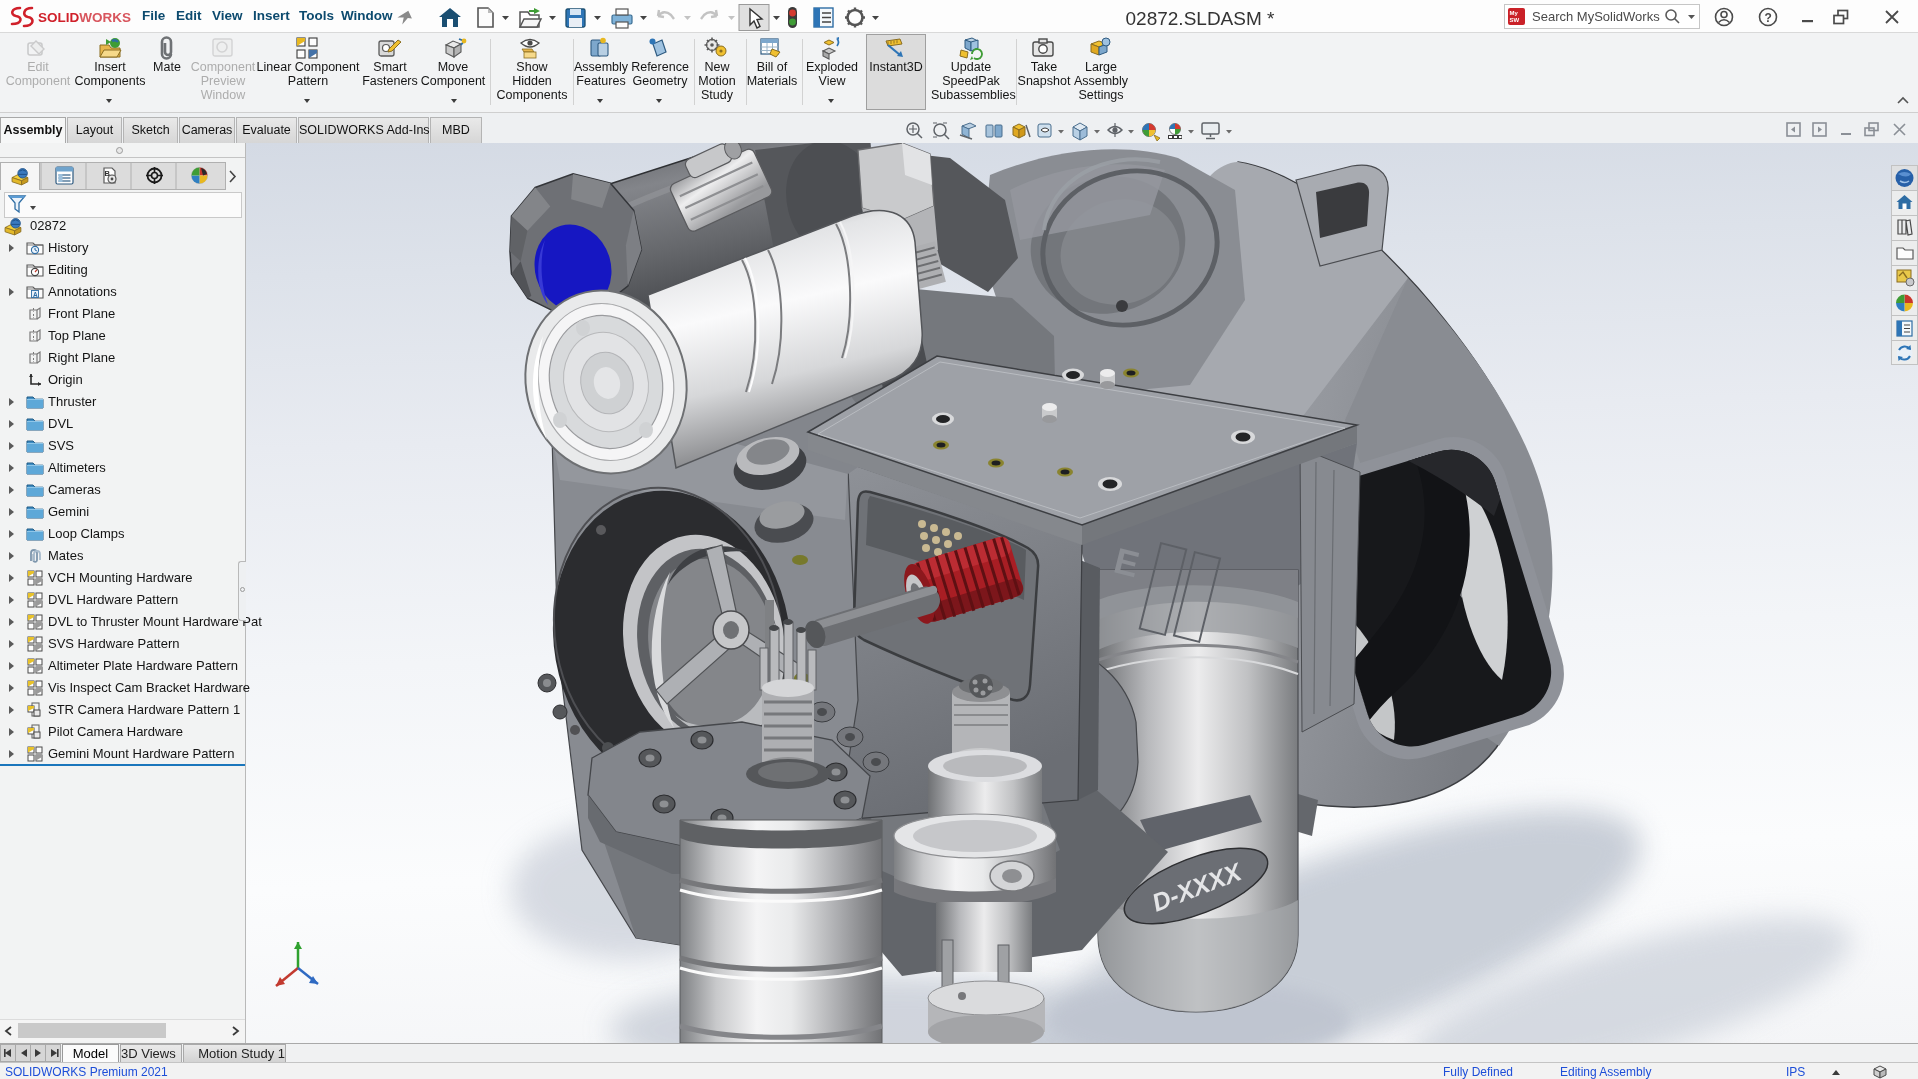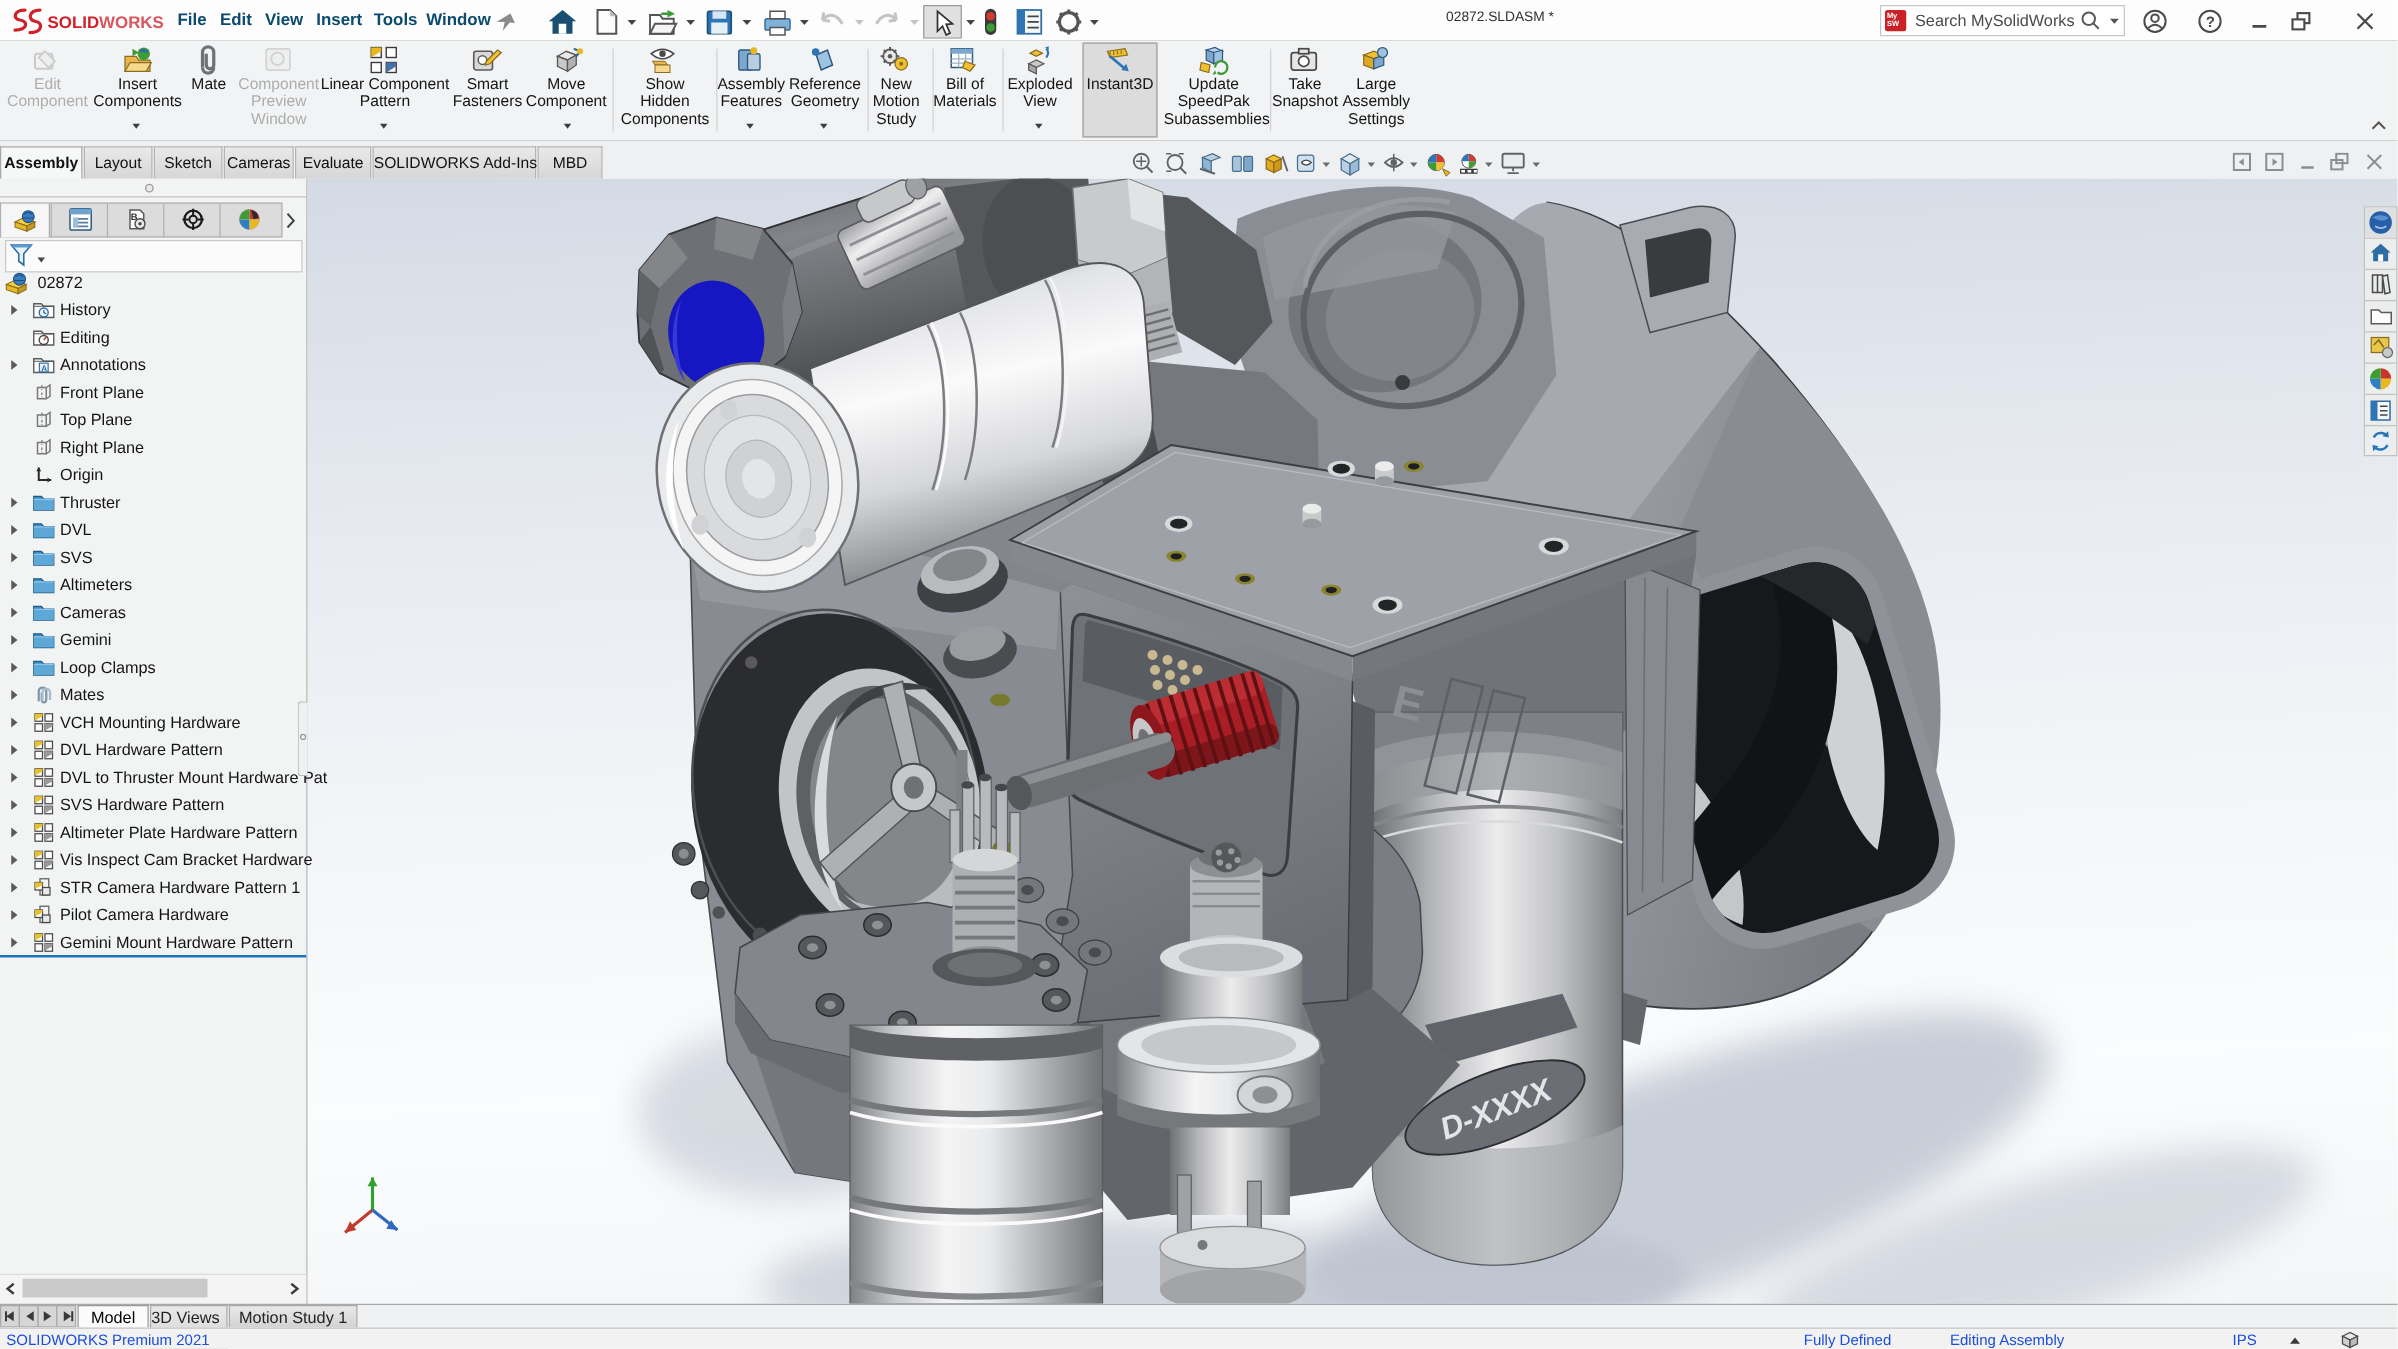--- a/index.html
+++ b/index.html
@@ -89,21 +89,21 @@
     <path d="M386 9 h9 M386 13.5 h9 M386 18 h9" stroke="#444" stroke-width="1.4"></path>
 
     <g transform="translate(419,13.5)">
       <circle r="7.5" fill="none" stroke="#555" stroke-width="2.6"></circle>
       <g stroke="#555" stroke-width="2.4">
         <path d="M0 -10 V -7 M0 10 V 7 M-10 0 H -7 M10 0 H 7 M-7 -7 L -5 -5 M7 7 L 5 5 M-7 7 L -5 5 M7 -7 L 5 -5"></path>
       </g>
     </g>
     <path d="M436 12 l7 0 -3.5 4 Z" fill="#444"></path>
   </svg>
-  <div class="abs" style="left:1100px;top:8px;width:200px;text-align:center;font-size:11px;color:#333">02872.SLDASM *</div>
+  <div class="abs" style="left:1100px;top:8px;width:200px;text-align:center;font-size:19px;color:#333">02872.SLDASM *</div>
 
   <div class="abs" style="left:1504px;top:4px;width:196px;height:25px;background:#fff;border:1px solid #c6c6c6"></div>
   <div class="abs" style="left:1508px;top:8px;width:17px;height:17px;background:#ca2128;border-radius:2px"></div>
   <div class="abs" style="left:1509.5px;top:10px;font-size:6px;color:#fff;font-weight:700;line-height:6.5px">My<br>SW</div>
   <div class="abs" style="left:1532px;top:9px;font-size:13px;color:#4a4a4a">Search MySolidWorks</div>
   <svg class="abs" style="left:1664px;top:8px" width="34" height="18" viewBox="0 0 34 18">
     <circle cx="7" cy="7" r="5" fill="none" stroke="#5a5a5a" stroke-width="1.6"></circle>
     <path d="M10.5 10.5 L15 15" stroke="#5a5a5a" stroke-width="1.6"></path>
     <path d="M24 7 l7 0 -3.5 4 Z" fill="#555"></path>
   </svg>
@@ -1138,21 +1138,21 @@
       </g>
     <g fill="#3a3a3a">
       <path d="M5 9 l6 -4 v8 Z M4 5 h1.6 v8 H4 Z"></path>
       <path d="M21 9 l6 -4 v8 Z"></path>
       <path d="M41 9 l-6 -4 v8 Z"></path>
       <path d="M57 9 l-6 -4 v8 Z M57 5 h1.6 v8 H57 Z"></path>
     </g>
   </svg>
   <div class="abs" style="left:62px;top:0;width:57px;height:18px;background:#fbfbfb;border:1px solid #9a9a9a;border-bottom:none;font-size:13px;font-weight:400;text-align:center;line-height:17px">Model</div>
   <div class="abs" style="left:120px;top:0;width:62px;height:36px;background:linear-gradient(#e9e9e9,#d2d2d2);border:1px solid #a9a9a9;border-bottom:none;font-size:13px;text-align:left;line-height:17px;color:#222">3D Views</div>
-  <div class="abs" style="left:183px;top:0;width:103px;height:18px;background:linear-gradient(#e9e9e9,#d2d2d2);border:1px solid #a9a9a9;border-bottom:none;font-size:13px;text-align:center;line-height:17px;color:#222">Motion Study 1</div>
+  <div class="abs" style="left:183px;top:0;width:103px;height:18px;background:linear-gradient(#e9e9e9,#d2d2d2);border:1px solid #a9a9a9;border-bottom:none;font-size:13px;text-align:right;line-height:17px;color:#222">Motion Study 1</div>
 </div>
 <div id="statusbar">
   <div class="abs" style="left:5px;top:2px">SOLIDWORKS Premium 2021</div>
   <div class="abs" style="left:1443px;top:2px">Fully Defined</div>
   <div class="abs" style="left:1560px;top:2px">Editing Assembly</div>
   <div class="abs" style="left:1786px;top:2px">IPS</div>
   <div class="abs" style="left:1832px;top:7px;width:0;height:0;border-left:4px solid transparent;border-right:4px solid transparent;border-bottom:5px solid #3a3a3a"></div>
   <svg class="abs" style="left:1872px;top:1px" width="16" height="15" viewBox="0 0 16 15">
     <path d="M2 5 l6 -3 6 3 -6 3 Z" fill="#e9e9e9" stroke="#4a4a4a"></path>
     <path d="M2 5 v6 l6 3 v-6 Z" fill="#cfcfcf" stroke="#4a4a4a"></path>

